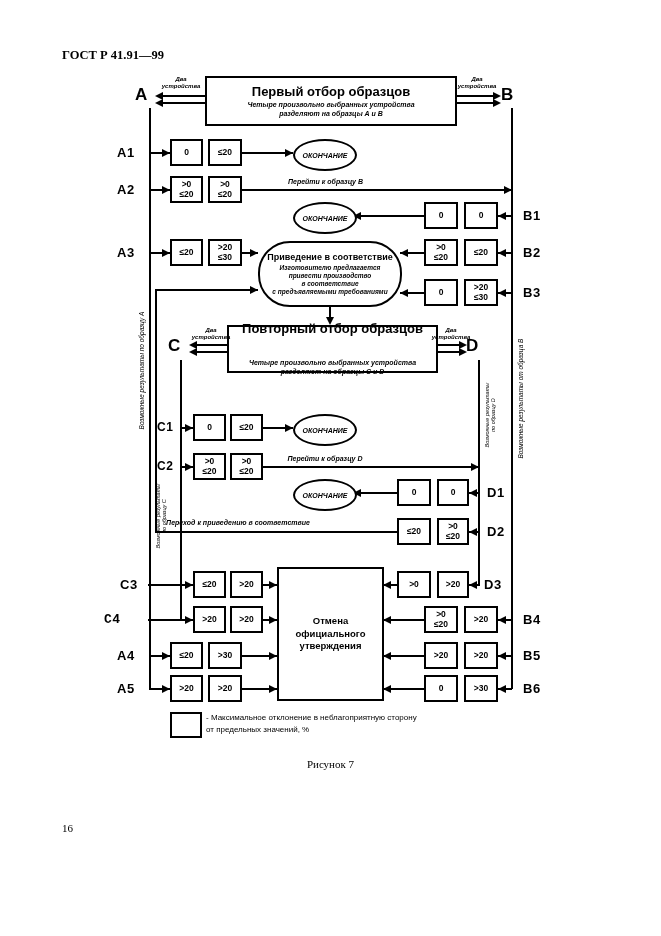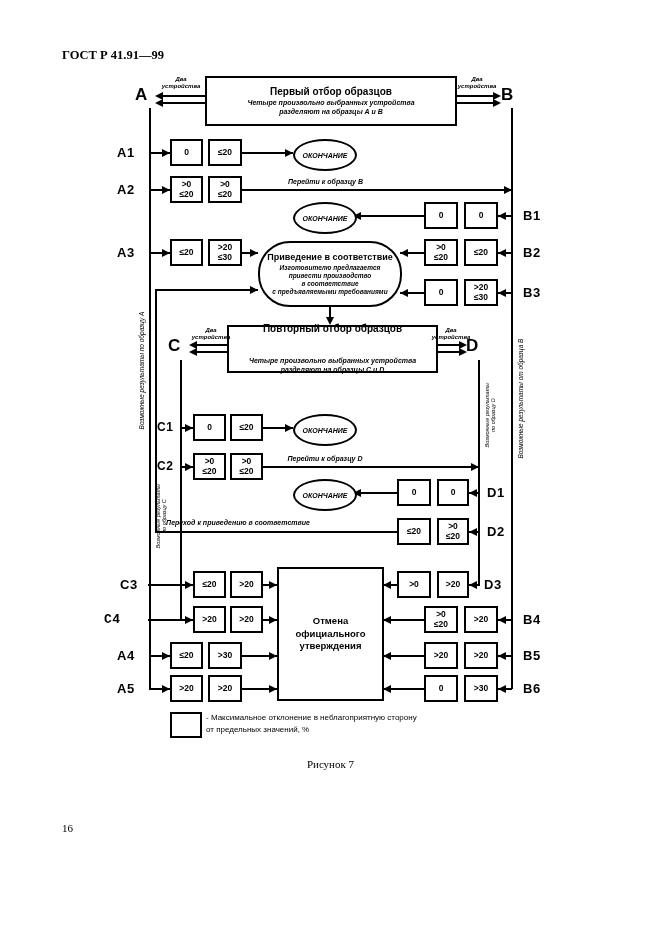--- a/index.html
+++ b/index.html
@@ -16,21 +16,21 @@
         display:flex;align-items:center;justify-content:center;text-align:center;
         font-weight:bold;font-size:8.5px;line-height:1.1;white-space:pre-line;height:27px;}
   .w33{width:33px;} .w34{width:34px;} .w32{width:32px;}
   .rowlabel{position:absolute;font-weight:bold;font-size:13px;letter-spacing:0.5px;}
   .letter{position:absolute;font-weight:bold;font-size:17px;}
   .endcap{position:absolute;width:60px;height:28px;border:2px solid #000;border-radius:50%;
         background:#fff;display:flex;align-items:center;justify-content:center;
         font-weight:bold;font-style:italic;font-size:7px;}
   .bigbox{position:absolute;box-sizing:border-box;border:2px solid #000;background:#fff;
         display:flex;flex-direction:column;align-items:center;justify-content:center;text-align:center;}
-  .bigbox .t{font-weight:bold;font-size:10px;}
+  .bigbox .t{font-weight:bold;font-size:13px;}
   .bigbox .s{font-style:italic;font-weight:bold;font-size:7px;white-space:pre-line;margin-top:2px;line-height:1.25;}
   .translbl{position:absolute;font-style:italic;font-weight:bold;font-size:7px;text-align:center;}
   .tiny{position:absolute;font-style:italic;font-weight:bold;font-size:6px;line-height:1.15;
         text-align:center;white-space:pre-line;}
   .vnote{position:absolute;font-style:italic;font-size:6.5px;line-height:1.1;text-align:center;
         white-space:pre-line;transform:rotate(-90deg);}
 </style>
 </head>
 <body>
 

